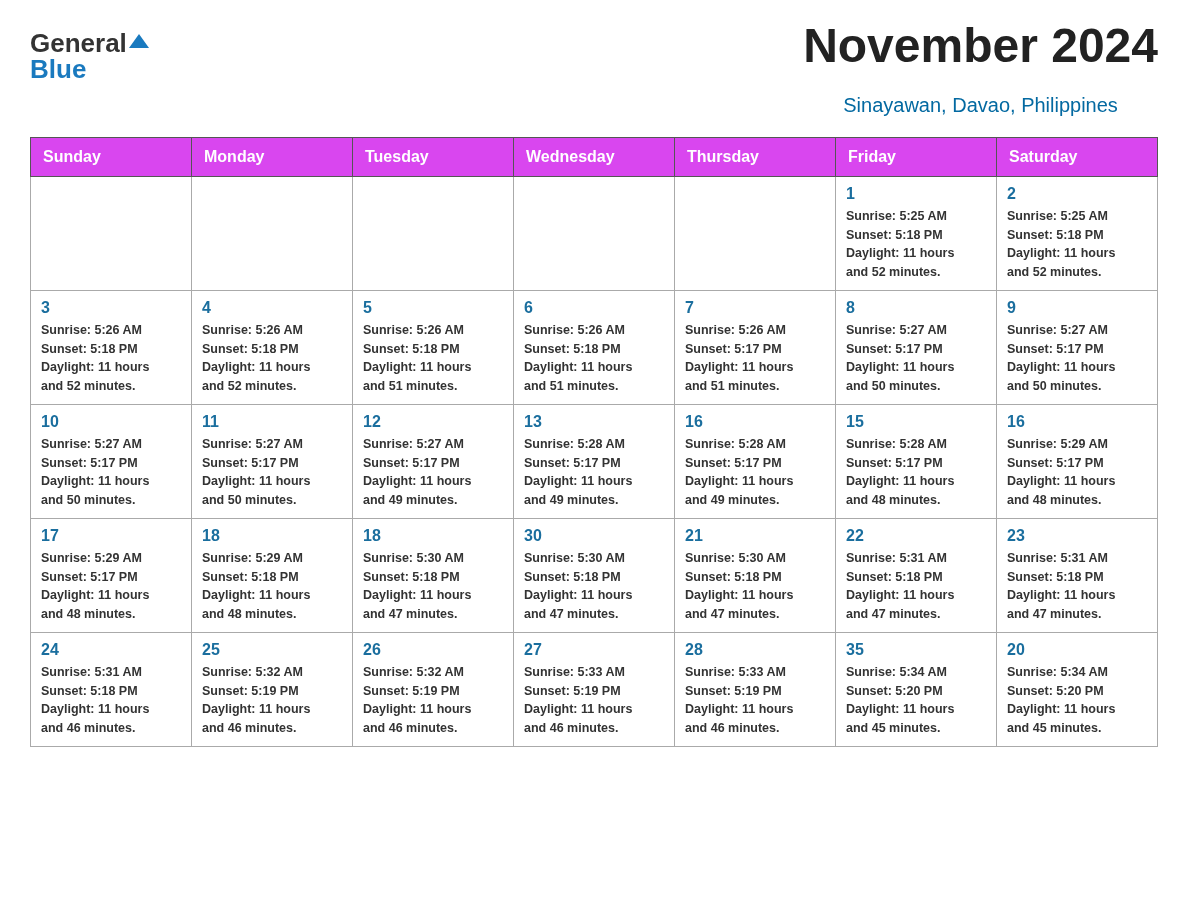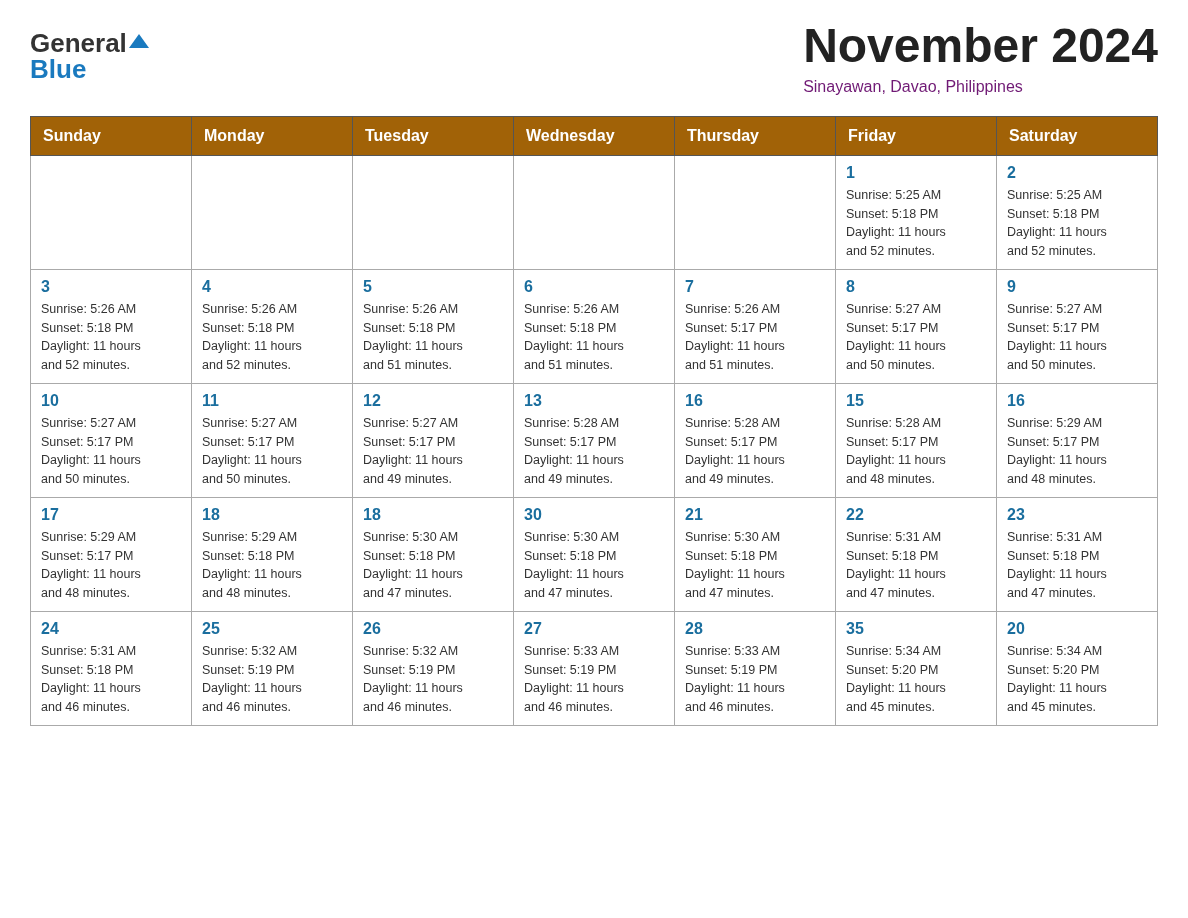--- a/index.html
+++ b/index.html
@@ -45,40 +45,40 @@
       margin-left: 2px;
       vertical-align: middle;
       position: relative;
       top: -2px;
     }
     .logo-row {
       display: flex;
       align-items: center;
     }
     .title-area {
-      text-align: left;
+      text-align: center;
     }
     .month-title {
       font-size: 48px;
       font-weight: bold;
       color: #222;
       line-height: 1.1;
     }
     .location-title {
-      font-size: 16px;
-      color: #701a75;
-      margin-top: 5px;
+      font-size: 20px;
+      color: #0369a1;
+      margin-top: 21px;
     }
     .calendar-table {
       width: 100%;
       border-collapse: collapse;
       border: 1px solid #555;
     }
     .calendar-table th {
-      background-color: #a16207;
+      background-color: #d946ef;
       color: #fff;
       font-size: 16px;
       font-weight: bold;
       padding: 10px 12px;
       text-align: left;
       border: 1px solid #555;
     }
     .calendar-table td {
       vertical-align: top;
       padding: 8px 10px;
@@ -92,20 +92,21 @@
       font-size: 16px;
       font-weight: bold;
       color: #1a6e9e;
       display: block;
       margin-bottom: 4px;
     }
     .day-info {
       font-size: 12.5px;
       color: #333;
       line-height: 1.5;
+      font-weight: bold;
     }
     .empty-cell {
       background: #fff;
     }
     tr.week-row td {
       height: 110px;
     }
   </style>
 </head>
 <body>

